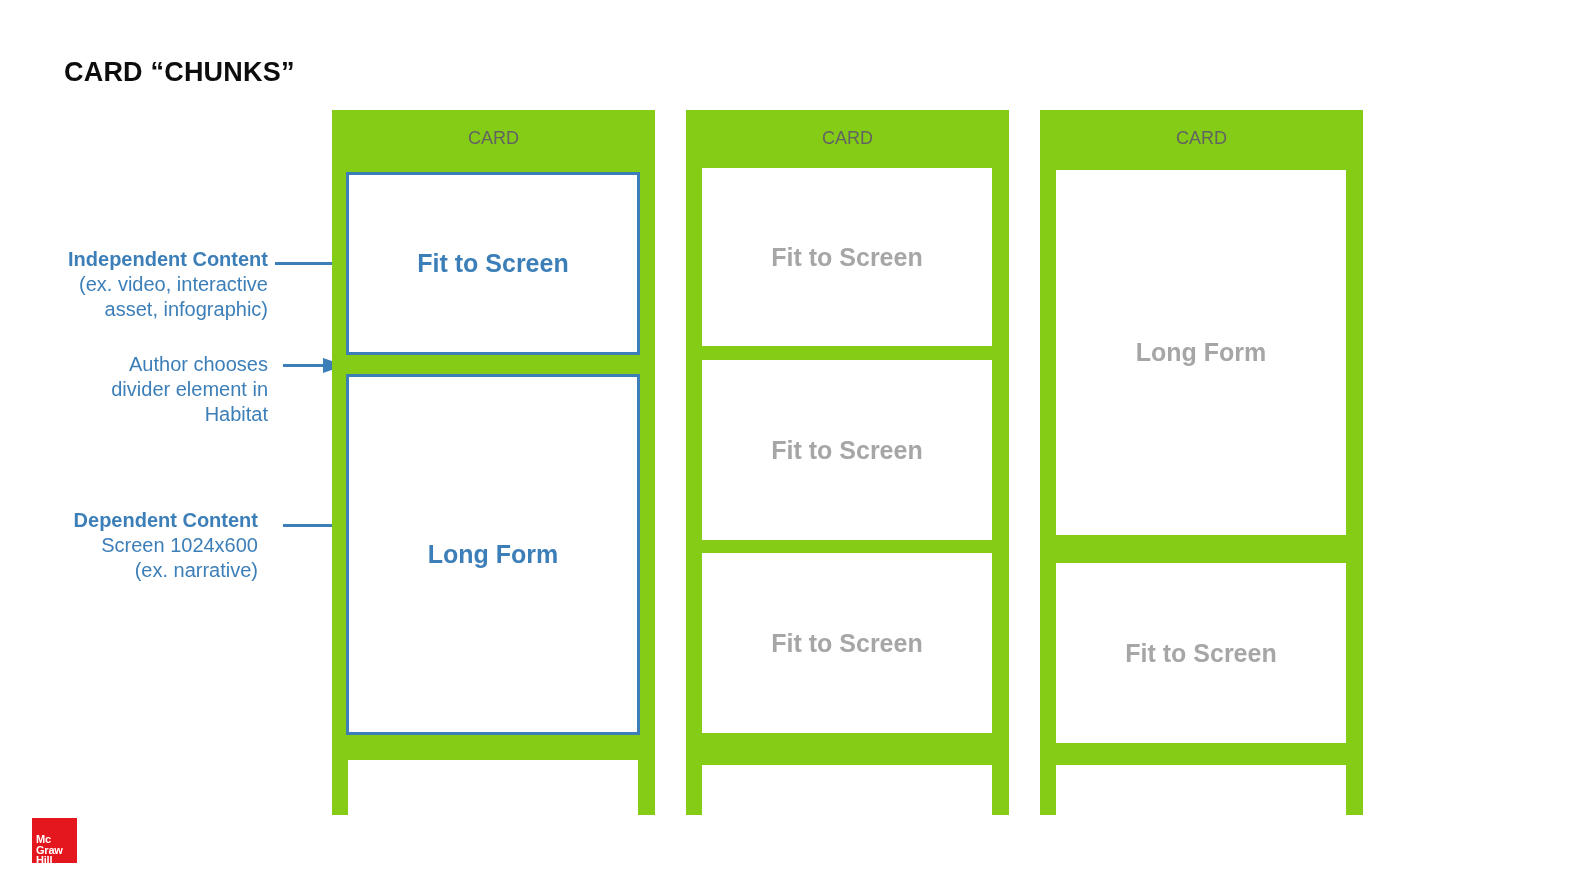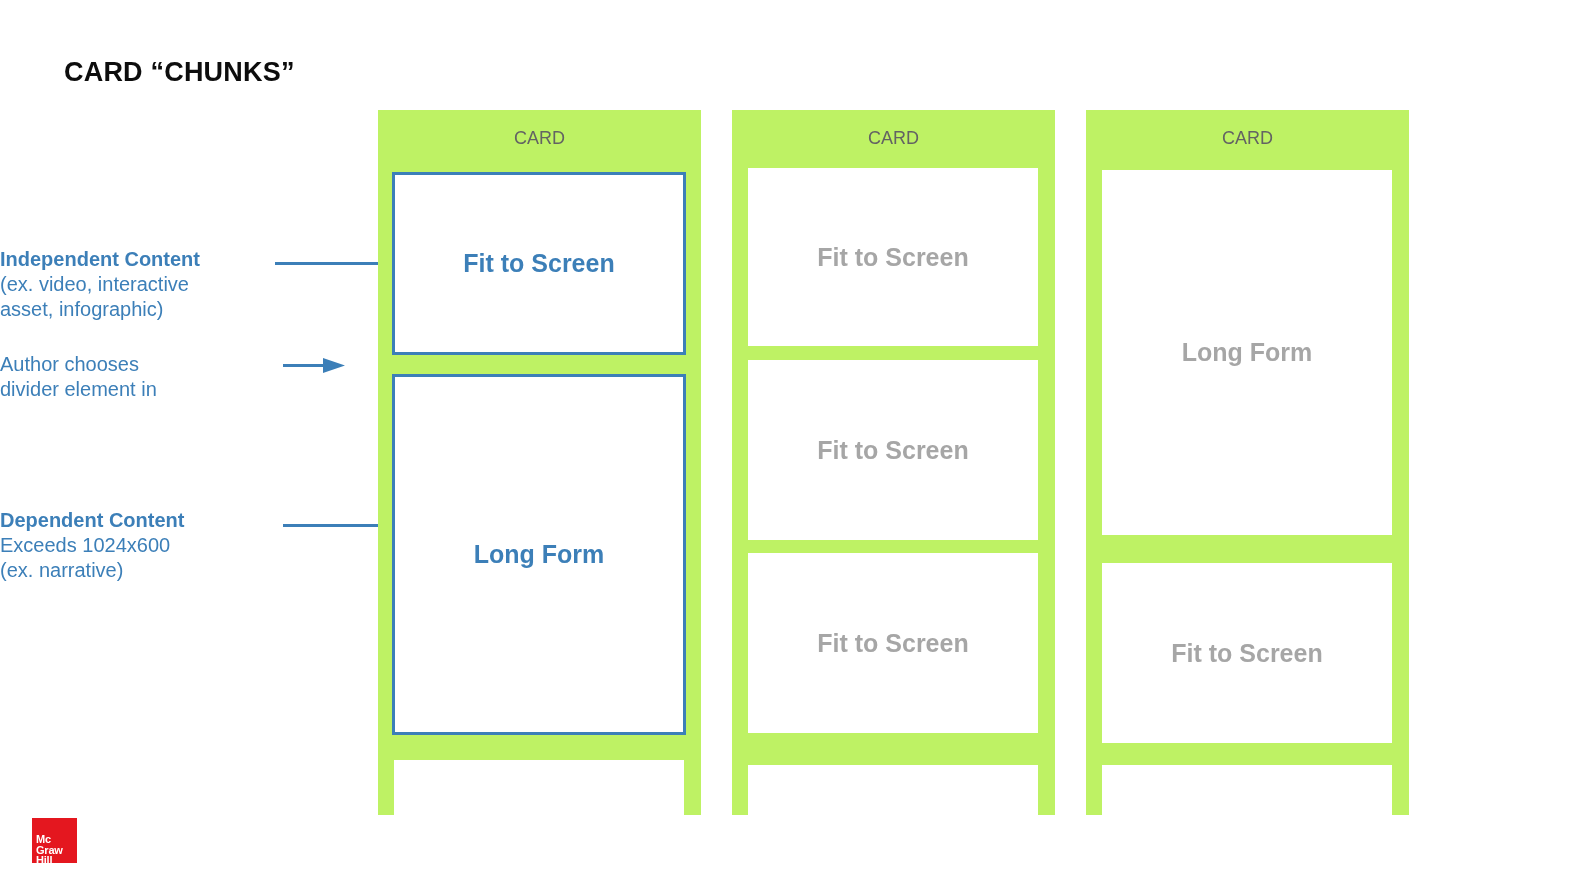--- a/index.html
+++ b/index.html
@@ -30,23 +30,22 @@
     letter-spacing: 0.2px;
     white-space: nowrap;
   }
 
   
   .card-col {
     position: absolute;
     top: 110px;
     width: 323px;
     height: 705px;
-    background: #bef264;
+    background: #84cc16;
     box-sizing: border-box;
-    margin-left: 46px;
   }
   #card-col-1 { left: 332px; }
   #card-col-2 { left: 686px; }
   #card-col-3 { left: 1040px; }
 
   .card-label {
     position: absolute;
     top: 18px;
     left: 0;
     width: 100%;
@@ -74,20 +73,21 @@
     color: #a6a6a6;
     white-space: nowrap;
   }
   .chunk.highlight .chunk-text {
     color: #3c7fb8;
   }
 
   
   .annotation {
     position: absolute;
+    text-align: right;
     color: #3c7fb8;
     font-size: 20px;
     line-height: 25px;
   }
   .annotation .ann-strong {
     font-weight: bold;
     display: block;
   }
   .annotation .ann-line {
     display: block;
@@ -150,31 +150,32 @@
   <div class="annotation" id="annotation-independent">
     <span class="ann-strong">Independent Content</span>
     <span class="ann-line">(ex. video, interactive</span>
     <span class="ann-line">asset, infographic)</span>
   </div>
   <div class="connector" id="connector-independent"></div>
 
   <div class="annotation" id="annotation-author">
     <span class="ann-line">Author chooses</span>
     <span class="ann-line">divider element in</span>
+    <span class="ann-line">Habitat</span>
   </div>
   <div id="connector-author">
     <svg width="62" height="28" viewBox="0 0 62 28" xmlns="http://www.w3.org/2000/svg">
       <rect x="0" y="12" width="44" height="3" fill="#3c7fb8"></rect>
       <polygon points="40,6 62,13.5 40,21" fill="#3c7fb8"></polygon>
     </svg>
   </div>
 
   <div class="annotation" id="annotation-dependent">
     <span class="ann-strong">Dependent Content</span>
-    <span class="ann-line">Exceeds 1024x600</span>
+    <span class="ann-line">Screen 1024x600</span>
     <span class="ann-line">(ex. narrative)</span>
   </div>
   <div class="connector" id="connector-dependent"></div>
 
   <div class="card-col" id="card-col-1">
     <div class="card-label">CARD</div>
     <div class="chunk highlight" style="left:14px; top:62px; width:294px; height:183px;">
       <span class="chunk-text">Fit to Screen</span>
     </div>
     <div class="chunk highlight" style="left:14px; top:264px; width:294px; height:361px;">

